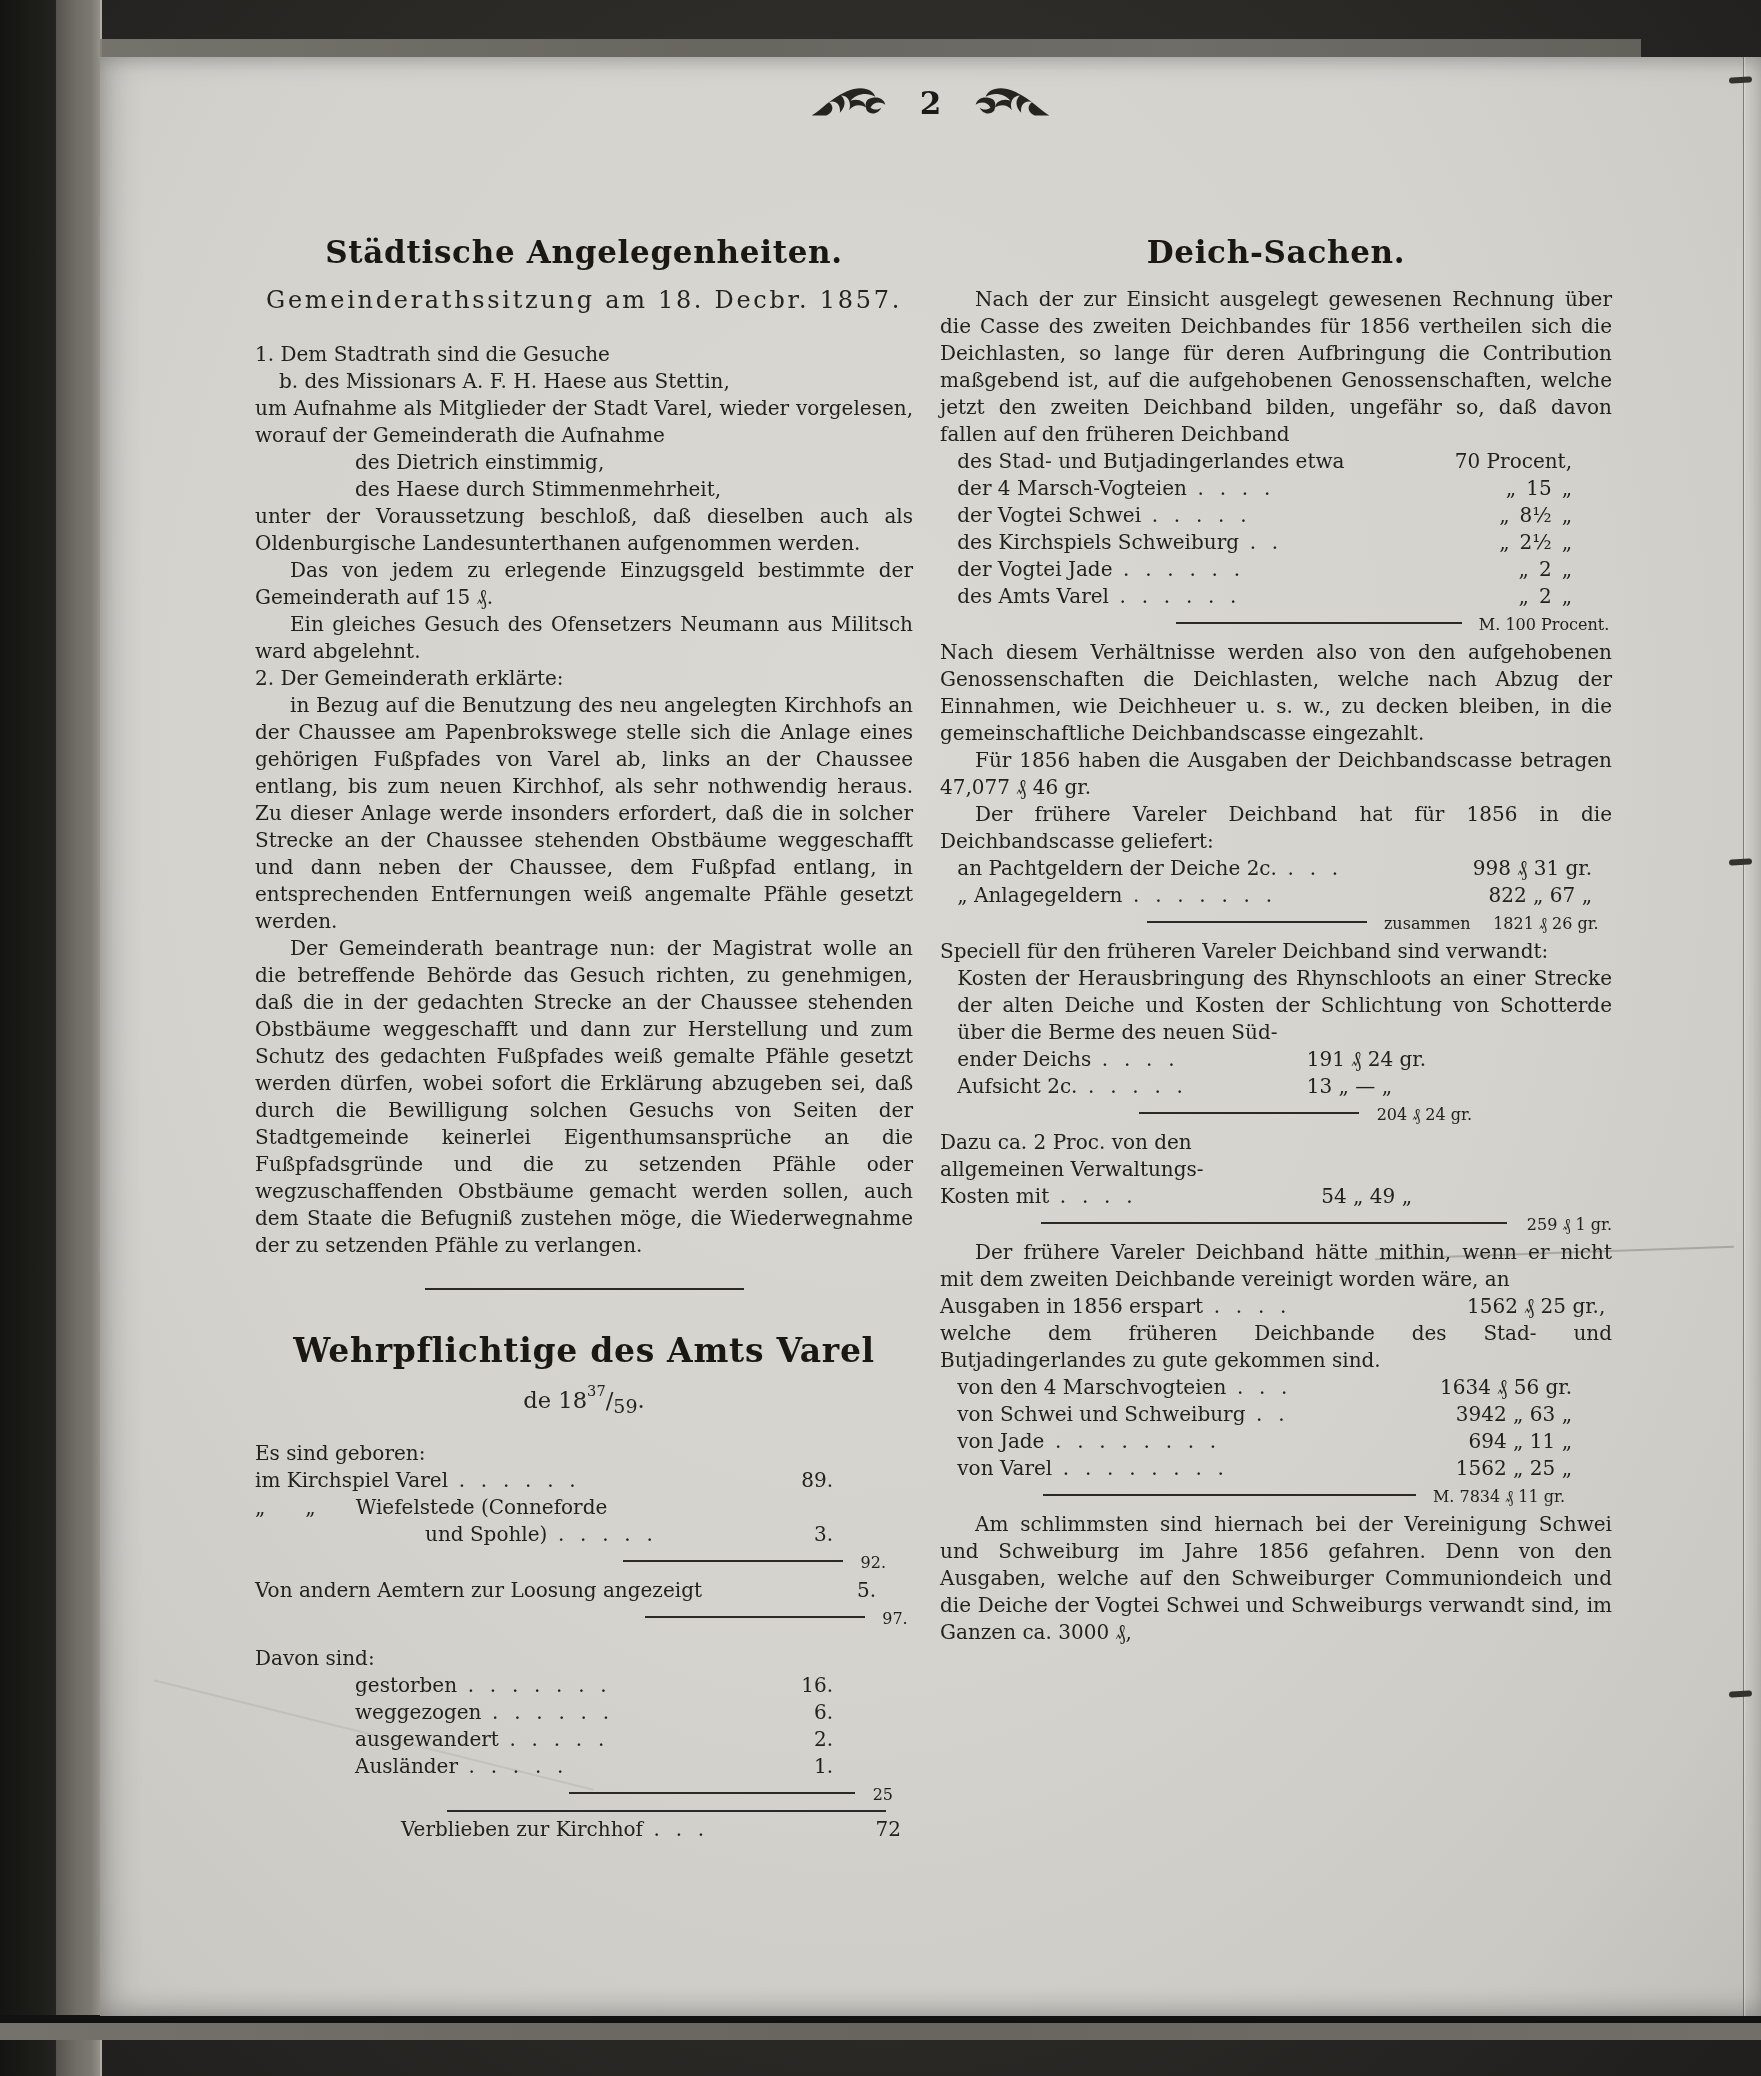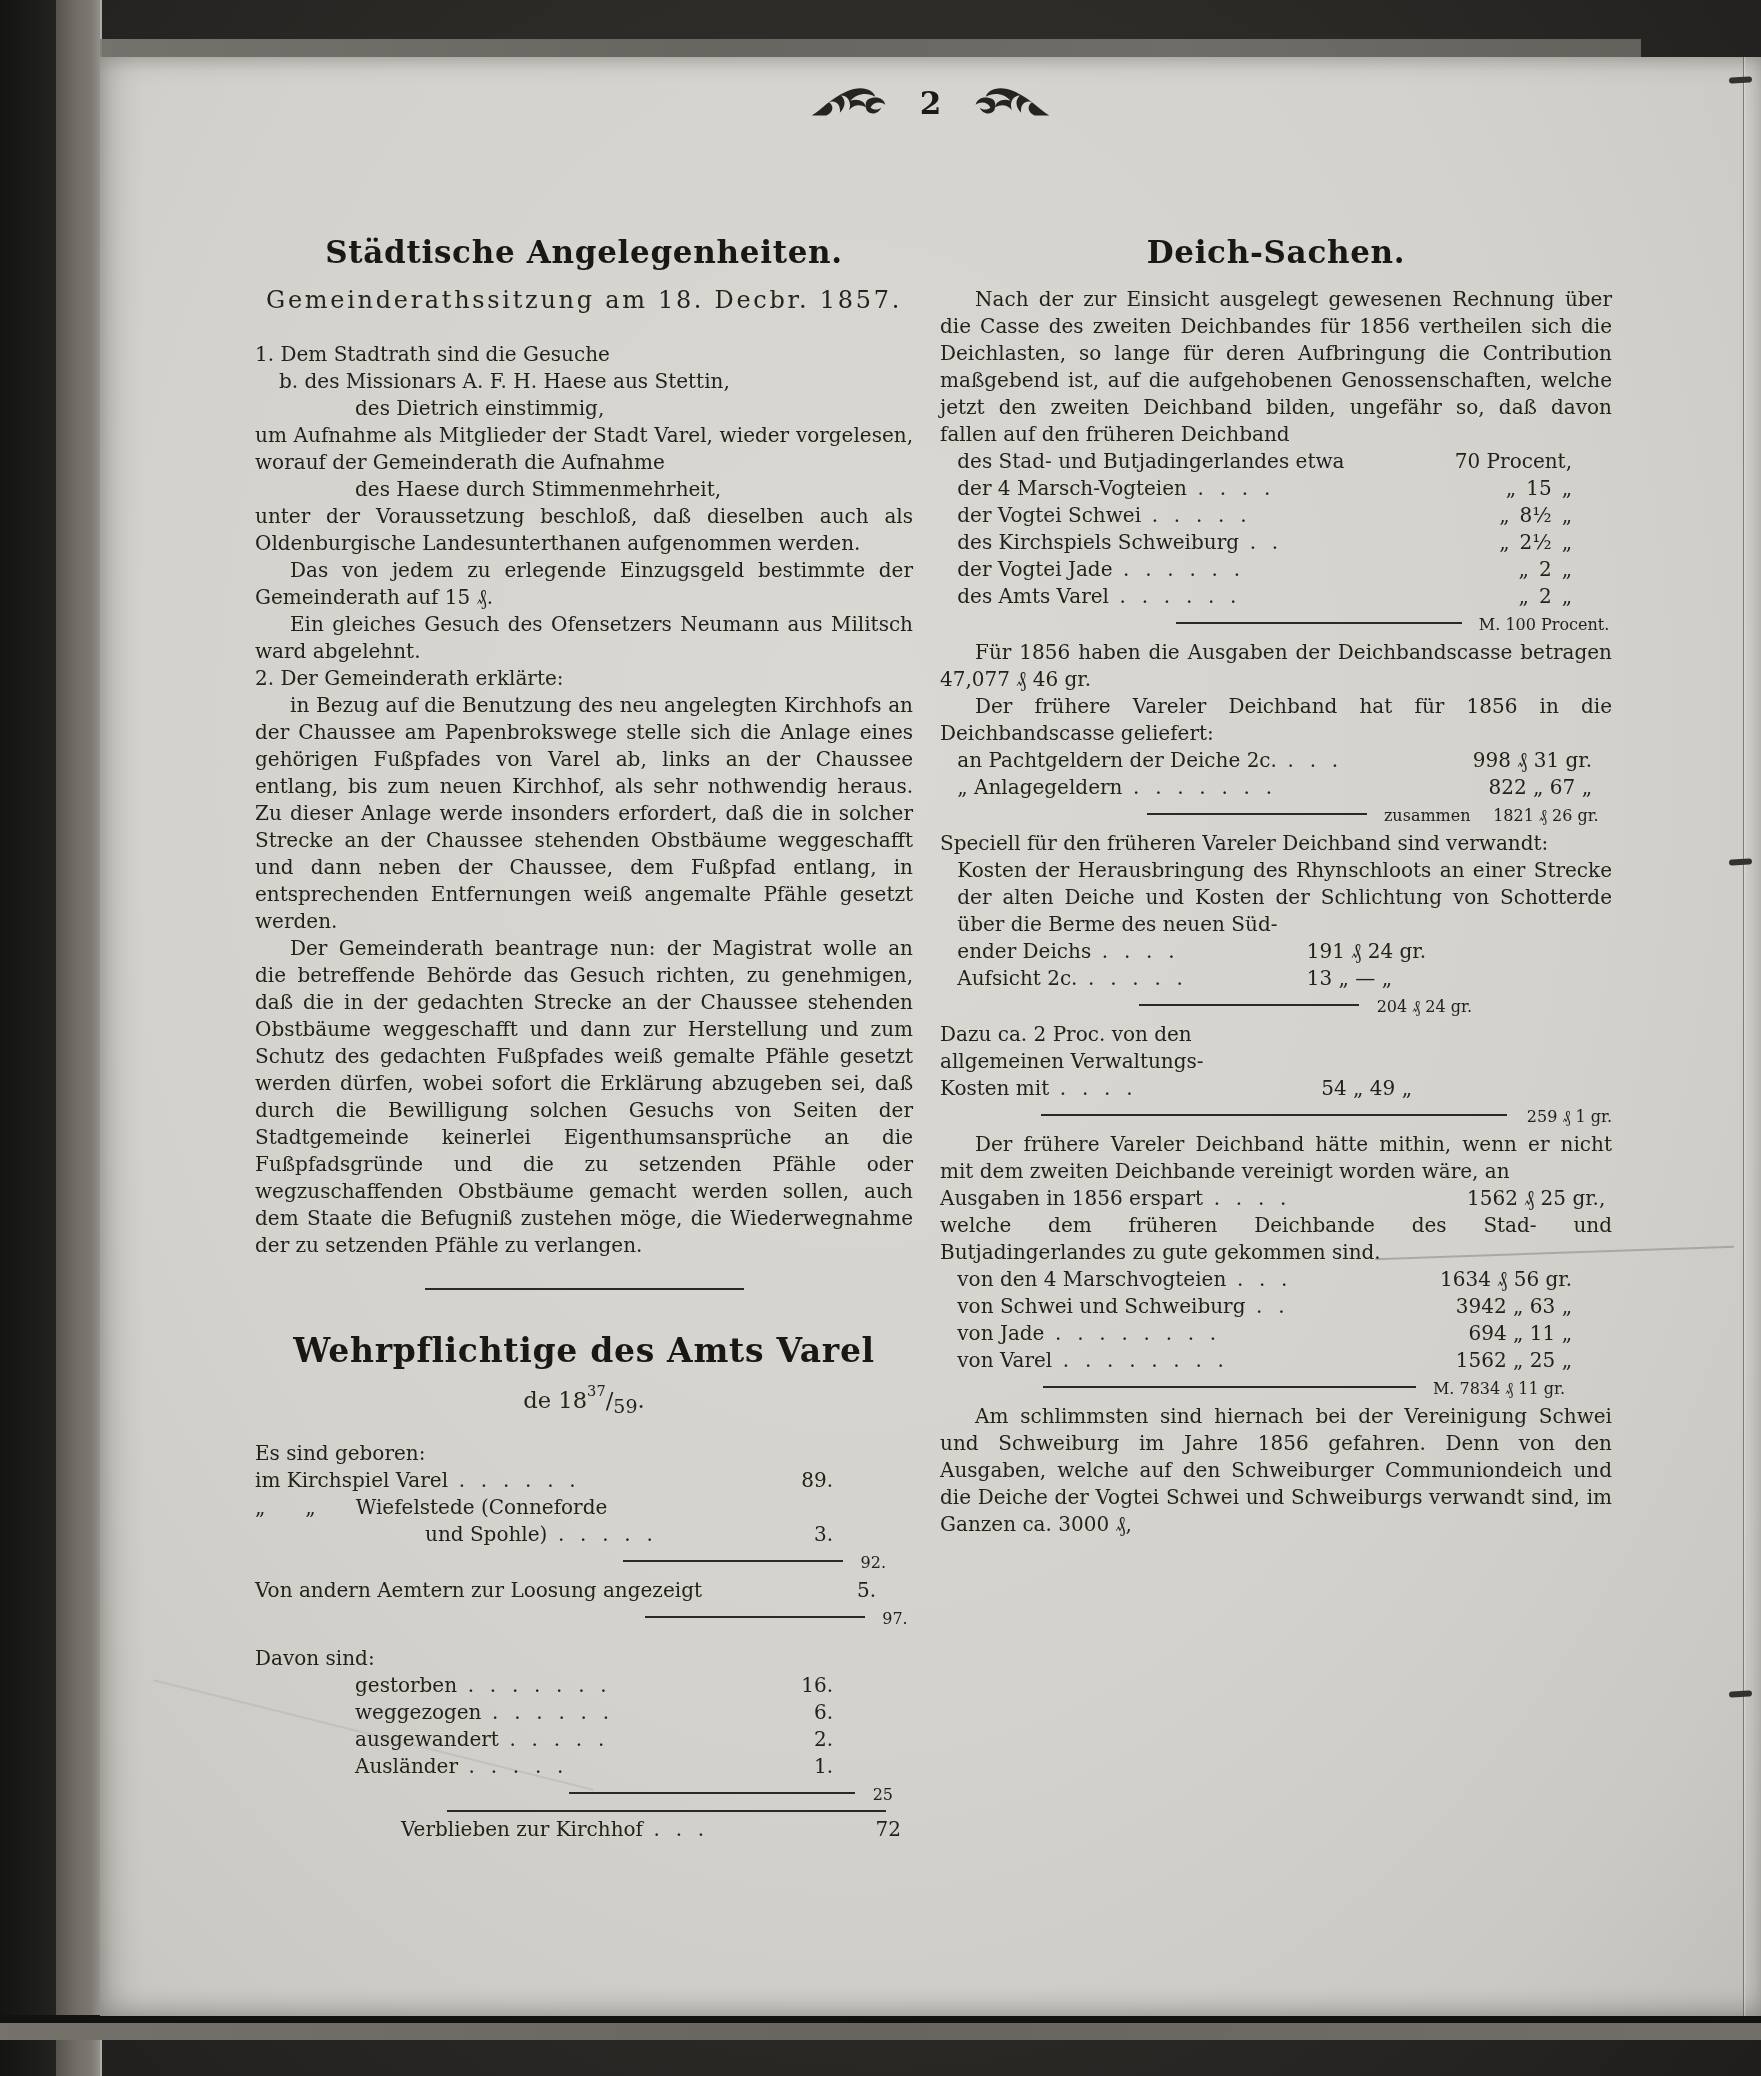--- a/index.html
+++ b/index.html
@@ -108,22 +108,22 @@
       <path d="M4 44 C20 34 30 20 56 8 C80 -2 96 6 99 16 C86 8 70 12 62 22 C72 18 84 22 85 32 C76 26 66 28 60 36 C64 24 58 14 48 14 C56 22 54 32 46 40 C48 28 40 20 30 24 C38 30 36 40 26 44 Z"></path>
       <path d="M88 20 C100 14 112 18 114 28 C106 22 96 24 92 32 C96 36 104 36 108 32 C104 42 92 44 86 36 C84 28 84 24 88 20 Z"></path>
     </svg>
   </div>
 
   <section class="col col-left">
     <h1 class="sec-title">Städtische Angelegenheiten.</h1>
     <h2 class="session">Gemeinderathssitzung am 18. Decbr. 1857.</h2>
     <p class="pp">1. Dem Stadtrath sind die Gesuche</p>
     <p class="pp hang">b. des Missionars A. F. H. Haese aus Stettin,</p>
+    <p class="pp">um Aufnahme als Mitglieder der Stadt Varel, wieder vorgelesen, worauf der Gemeinderath die Aufnahme</p>
     <p class="pp ind-block">des Dietrich einstimmig,</p>
-    <p class="pp">um Aufnahme als Mitglieder der Stadt Varel, wieder vorgelesen, worauf der Gemeinderath die Aufnahme</p>
     <p class="pp ind-block">des Haese durch Stimmenmehrheit,</p>
     <p class="pp">unter der Voraussetzung beschloß, daß dieselben auch als Oldenburgische Landesunterthanen aufgenommen werden.</p>
     <p class="pp indent">Das von jedem zu erlegende Einzugsgeld bestimmte der Gemeinderath auf 15 ₰.</p>
     <p class="pp indent">Ein gleiches Gesuch des Ofensetzers Neumann aus Militsch ward abgelehnt.</p>
     <p class="pp">2. Der Gemeinderath erklärte:</p>
     <p class="pp indent">in Bezug auf die Benutzung des neu angelegten Kirchhofs an der Chaussee am Papenbrokswege stelle sich die Anlage eines gehörigen Fußpfades von Varel ab, links an der Chaussee entlang, bis zum neuen Kirchhof, als sehr nothwendig heraus. Zu dieser Anlage werde insonders erfordert, daß die in solcher Strecke an der Chaussee stehenden Obstbäume weggeschafft und dann neben der Chaussee, dem Fußpfad entlang, in entsprechenden Entfernungen weiß angemalte Pfähle gesetzt werden.</p>
     <p class="pp indent">Der Gemeinderath beantrage nun: der Magistrat wolle an die betreffende Behörde das Gesuch richten, zu genehmigen, daß die in der gedachten Strecke an der Chaussee stehenden Obstbäume weggeschafft und dann zur Herstellung und zum Schutz des gedachten Fußpfades weiß gemalte Pfähle gesetzt werden dürfen, wobei sofort die Erklärung abzugeben sei, daß durch die Bewilligung solchen Gesuchs von Seiten der Stadtgemeinde keinerlei Eigenthumsansprüche an die Fußpfadsgründe und die zu setzenden Pfähle oder wegzuschaffenden Obstbäume gemacht werden sollen, auch dem Staate die Befugniß zustehen möge, die Wiederwegnahme der zu setzenden Pfähle zu verlangen.</p>
 
     <div class="divider"></div>
 
@@ -236,20 +236,21 @@
         <div class="frow money">
           <span class="lbl">des Amts Varel</span>
           <span class="dots">. . . . . .</span>
           <span class="val" style="padding-right:40px">„ 2 „</span>
         </div>
       </div>
     <div class="sumrow" style="padding-right:2.7px">
       <span class="rule r430"></span>
       <span class="val">M. 100 Procent.</span>
     </div>
+    <p class="pp">Nach diesem Verhältnisse werden also von den aufgehobenen Genossenschaften die Deichlasten, welche nach Abzug der Einnahmen, wie Deichheuer u. s. w., zu decken bleiben, in die gemeinschaftliche Deichbandscasse eingezahlt.</p>
     <p class="pp indent">Für 1856 haben die Ausgaben der Deichbandscasse betragen 47,077 ₰ 46 gr.</p>
     <p class="pp indent">Der frühere Vareler Deichband hat für 1856 in die Deichbandscasse geliefert:</p>
     <div style="padding-left:17.3px">
 
         <div class="frow money">
           <span class="lbl">an Pachtgeldern der Deiche 2c.</span>
           <span class="dots">. . .</span>
           <span class="val" style="padding-right:20px">998 ₰ 31 gr.</span>
         </div>
 

